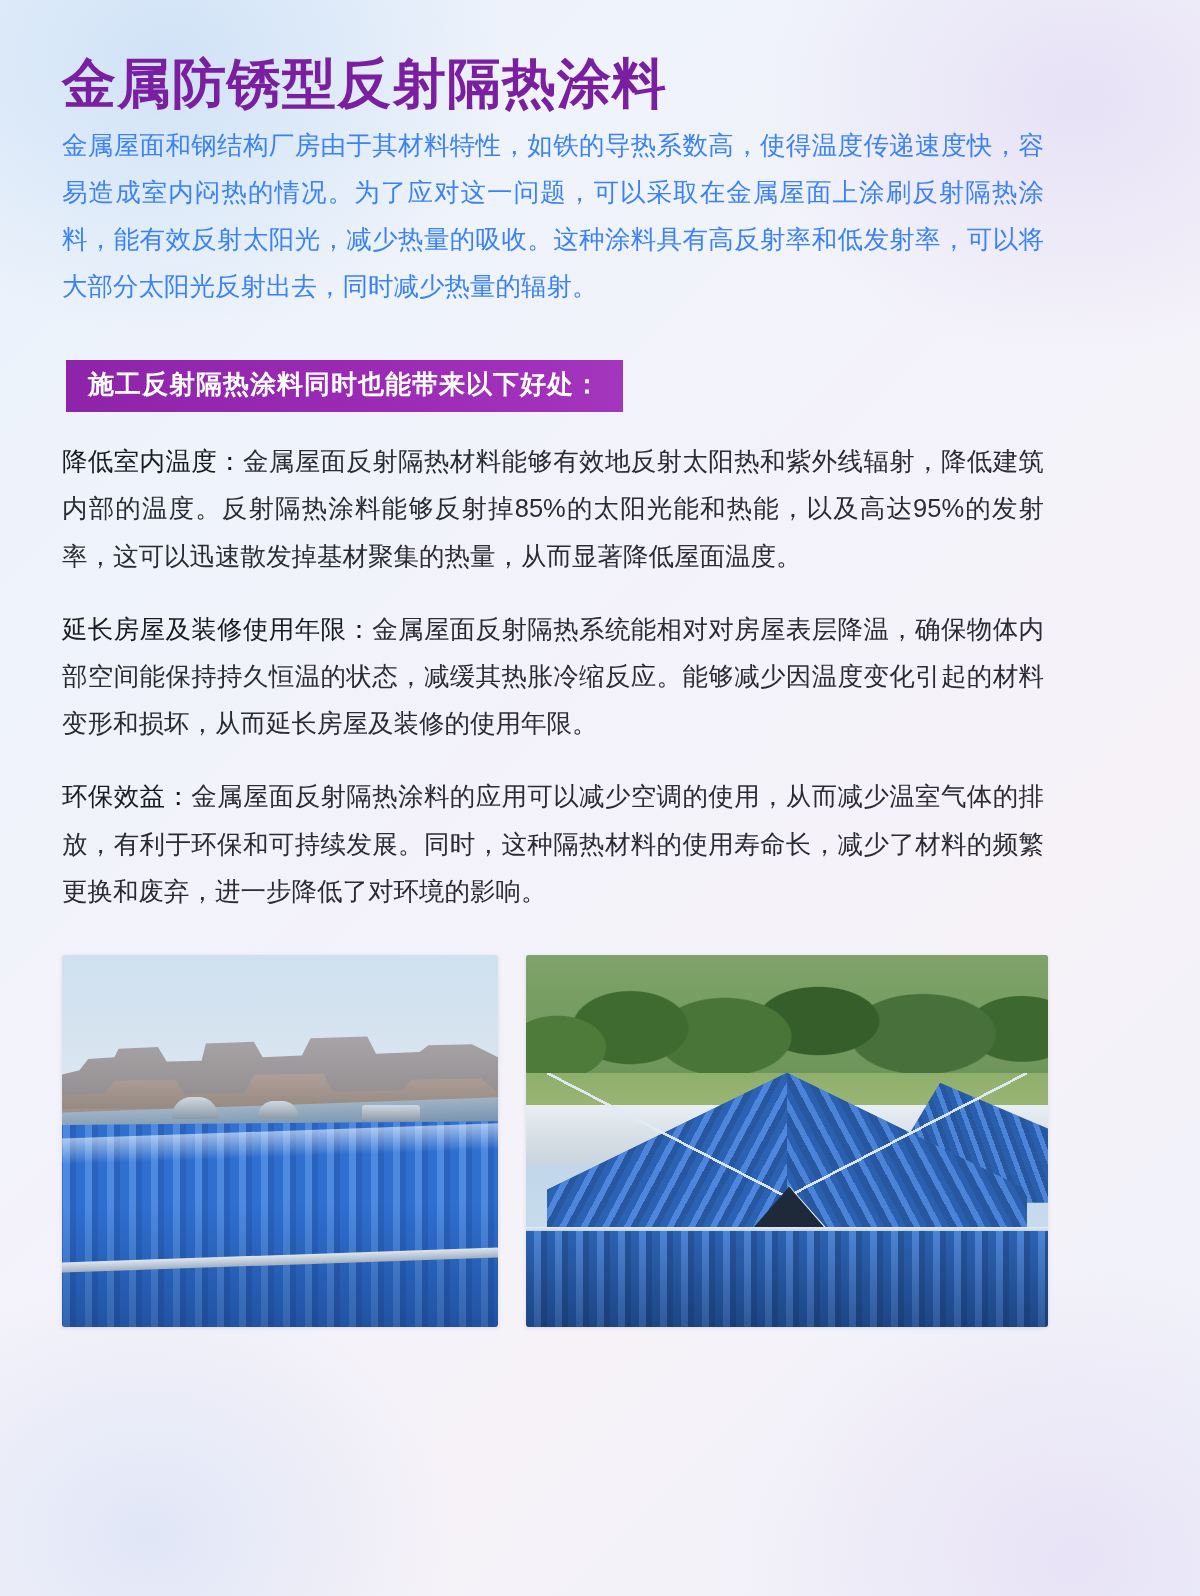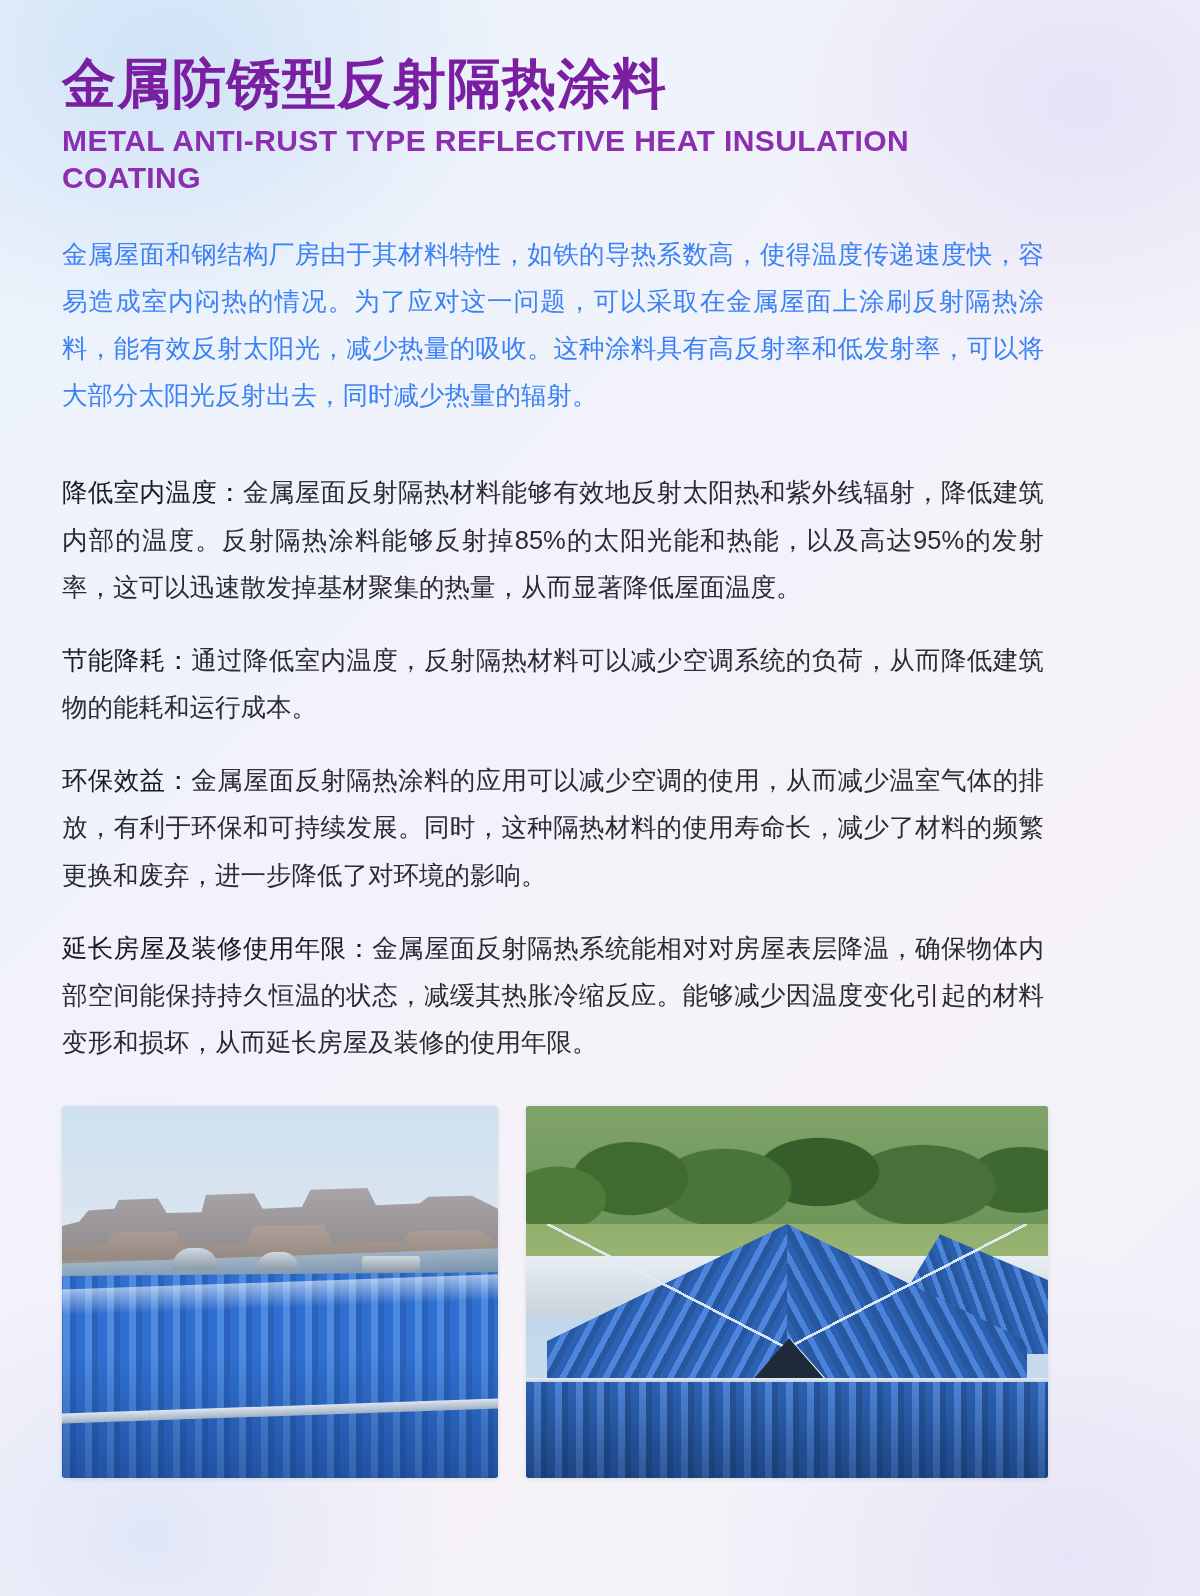--- a/index.html
+++ b/index.html
@@ -265,39 +265,36 @@
 <body>
 
 <div class="bg-wash-tl"></div>
 <div class="bg-wash-tr"></div>
 <div class="bg-wash-bl"></div>
 <div class="bg-wash-br"></div>
 
 <div class="page">
 
   <h1 class="title-zh">金属防锈型反射隔热涂料</h1>
-  <h2 class="title-en">METAL ANTI-RUST TYPE REFLECTIVE HEAT INSULATION COATING</h2>
 
   <p class="intro">金属屋面和钢结构厂房由于其材料特性，如铁的导热系数高，使得温度传递速度快，容易造成室内闷热的情况。为了应对这一问题，可以采取在金属屋面上涂刷反射隔热涂料，能有效反射太阳光，减少热量的吸收。这种涂料具有高反射率和低发射率，可以将大部分太阳光反射出去，同时减少热量的辐射。</p>
 
+  <div class="banner">施工反射隔热涂料同时也能带来以下好处：</div>
 
   <p class="para">
     <strong>降低室内温度：</strong><span>金属屋面反射隔热材料能够有效地反射太阳热和紫外线辐射，降低建筑内部的温度。反射隔热涂料能够反射掉85%的太阳光能和热能，以及高达95%的发射率，这可以迅速散发掉基材聚集的热量，从而显著降低屋面温度。</span>
   </p>
 
+
   <p class="para">
-    <strong>节能降耗：</strong><span>通过降低室内温度，反射隔热材料可以减少空调系统的负荷，从而降低建筑物的能耗和运行成本。</span>
+    <strong>延长房屋及装修使用年限：</strong><span>金属屋面反射隔热系统能相对对房屋表层降温，确保物体内部空间能保持持久恒温的状态，减缓其热胀冷缩反应。能够减少因温度变化引起的材料变形和损坏，从而延长房屋及装修的使用年限。</span>
   </p>
 
   <p class="para">
     <strong>环保效益：</strong><span>金属屋面反射隔热涂料的应用可以减少空调的使用，从而减少温室气体的排放，有利于环保和可持续发展。同时，这种隔热材料的使用寿命长，减少了材料的频繁更换和废弃，进一步降低了对环境的影响。</span>
-  </p>
-
-  <p class="para">
-    <strong>延长房屋及装修使用年限：</strong><span>金属屋面反射隔热系统能相对对房屋表层降温，确保物体内部空间能保持持久恒温的状态，减缓其热胀冷缩反应。能够减少因温度变化引起的材料变形和损坏，从而延长房屋及装修的使用年限。</span>
   </p>
 
   <div class="photos">
 
     <div class="photo photo-left">
       <div class="p1-sky"></div>
       <div class="p1-skyline"></div>
       <div class="p1-skyline2"></div>
       <div class="p1-ridge"></div>
       <div class="p1-roof">

